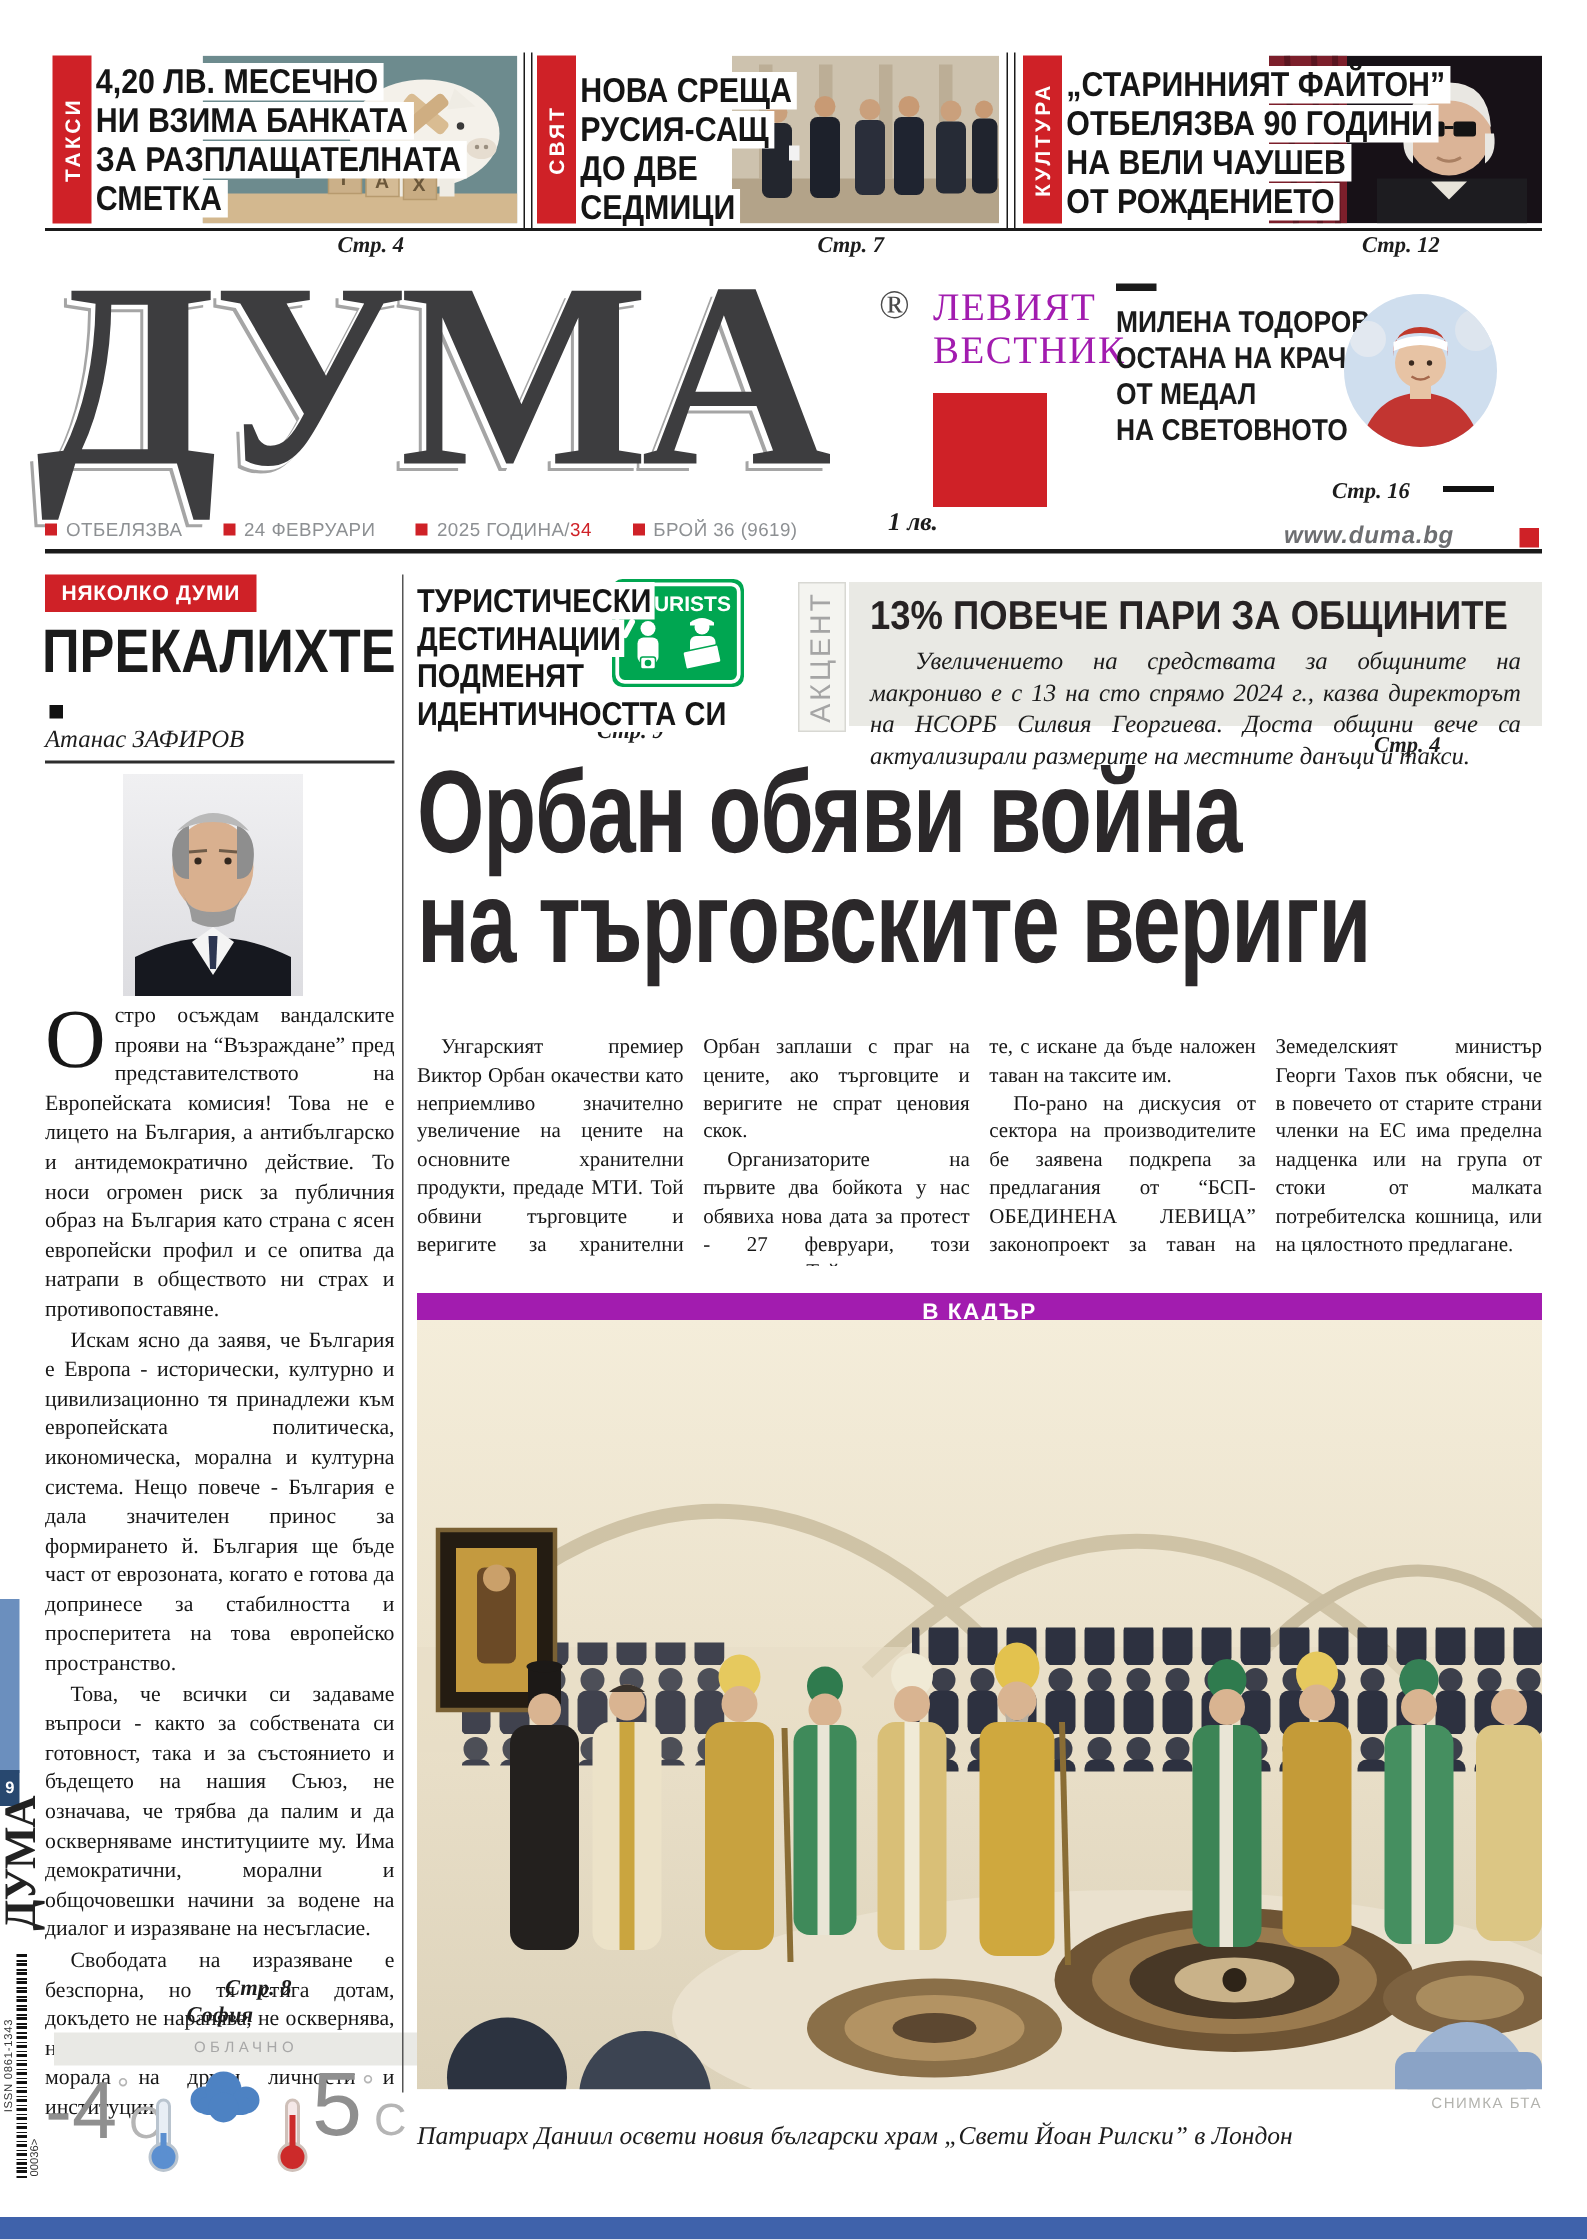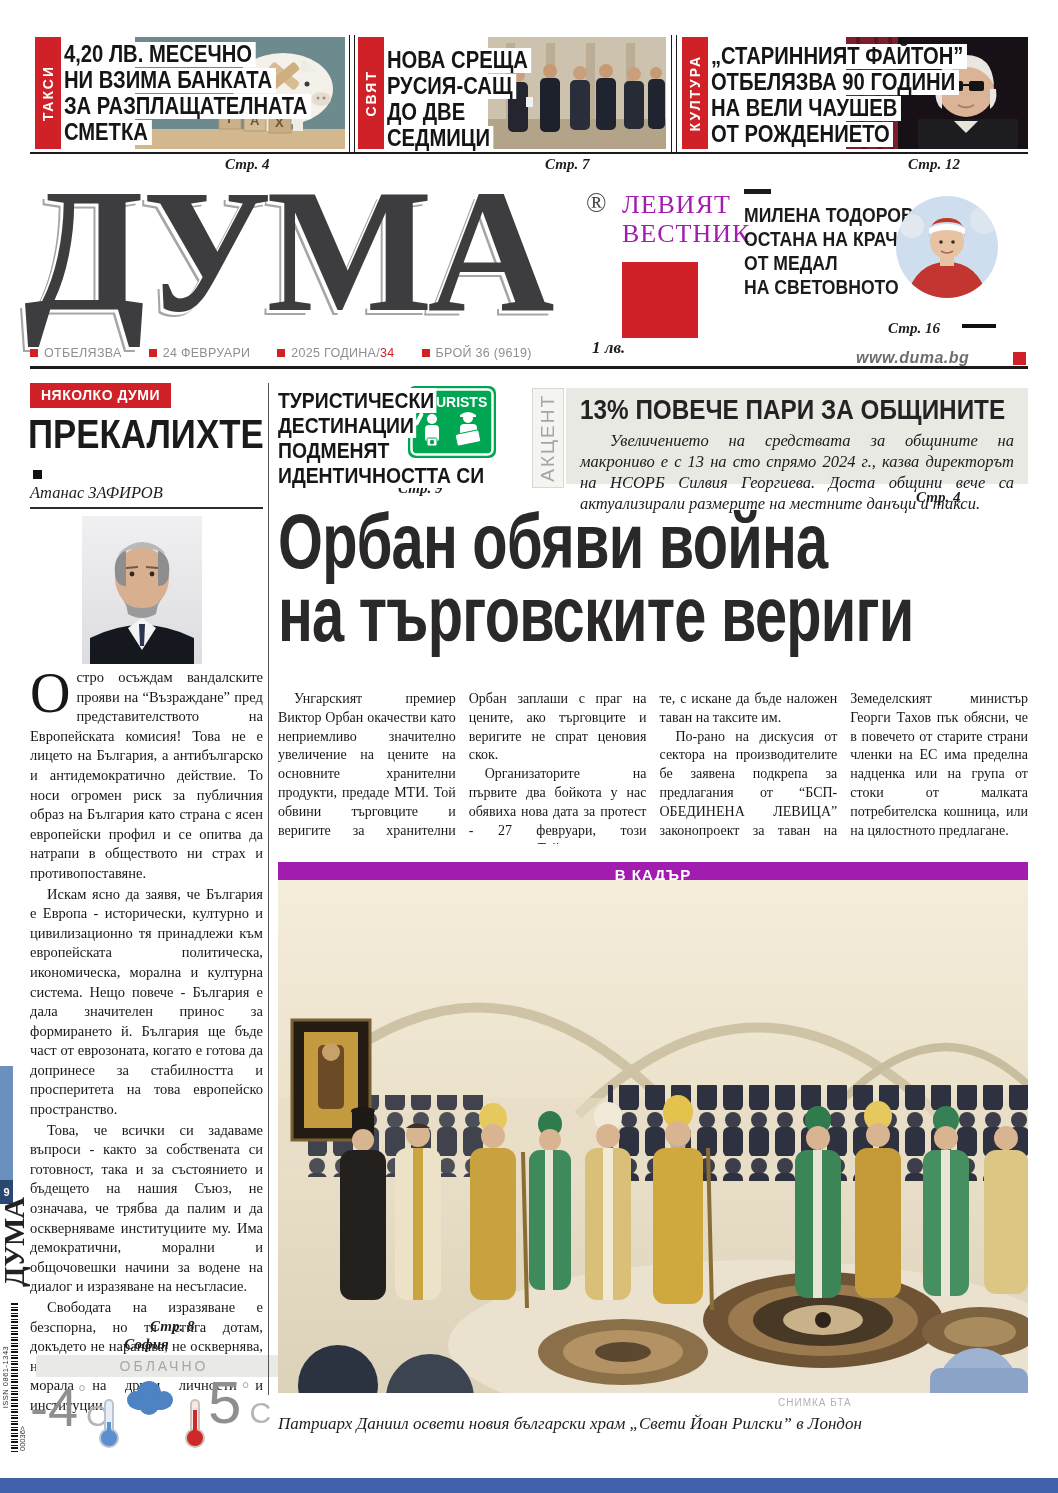--- a/index.html
+++ b/index.html
@@ -67,21 +67,21 @@
            line-height:19.6px;text-align:justify;color:#171717;}
   .op-body p{margin:0 0 1px 0;text-indent:17px;}
   .op-body p.first{text-indent:0;}
   .dropcap{float:left;font-size:56px;line-height:45px;padding:3px 6px 0 0;font-family:"Liberation Serif",serif;}
   [data-name="opinion-page-ref"]{left:150px;top:1318px;width:113px;}
 
   
   [data-name="weather-city"]{left:30px;top:1336px;width:233px;text-align:center;
        font-family:"Liberation Serif",serif;font-weight:bold;font-style:italic;font-size:15px;}
   [data-name="weather-condition"]{left:36px;top:1355px;width:256px;height:22px;background:#e9e9e5;
-       color:#a7a7a7;font-size:14px;letter-spacing:3px;text-align:center;line-height:22px;}
+       color:#a7a7a7;font-size:10px;letter-spacing:3px;text-align:center;line-height:22px;}
   .wnum{color:#8f8f8f;font-size:54px;line-height:54px;}
   .wsup{font-size:20px;vertical-align:26px;color:#b5b5b5;}
   .wunit{font-size:30px;color:#b5b5b5;}
   [data-name="weather-low"]{left:30px;top:1380px;}
   [data-name="weather-high"]{left:208px;top:1376px;}
   [data-name="weather-high"] .wnum{font-size:60px;}
 
   
   [data-name="edge-blue-strip"]{left:0;top:1066px;width:13px;height:116px;background:#6b8fbe;}
   [data-name="edge-page-number"]{left:0;top:1180px;width:13px;height:24px;background:#28486f;color:#fff;
@@ -133,21 +133,21 @@
        font-family:"Liberation Serif",serif;font-size:14px;line-height:18.8px;text-align:justify;color:#171717;}
   .lead-cols .col{flex:1;}
   .lead-cols p{margin:0;}
   .lead-cols p.ind{text-indent:16px;}
   .lead-cols .pref{margin-top:2px;}
 
   
   [data-name="kadar-banner"]{left:278px;top:848px;width:750px;height:25px;background:#a21caf;color:#fff;
        font-weight:bold;font-size:15px;letter-spacing:1px;text-align:center;line-height:25px;margin-top:14px;}
   [data-name="main-photo"]{left:278px;top:880px;width:750px;height:513px;overflow:hidden;}
-  [data-name="photo-credit"]{left:778px;top:1397px;width:250px;text-align:left;font-size:10px;
+  [data-name="photo-credit"]{left:778px;top:1397px;width:250px;text-align:right;font-size:10px;
        color:#b3b3ae;letter-spacing:1px;}
   [data-name="photo-caption"]{left:278px;top:1414px;width:750px;font-family:"Liberation Serif",serif;
        font-style:italic;font-size:17px;color:#1c1c1c;}
 
   [data-name="bottom-bar"]{left:0;top:1478px;width:1058px;height:15px;background:#3f62ab;}
 </style>
 </head>
 <body>
 
 <div class="page" data-name="newspaper-front-page">

